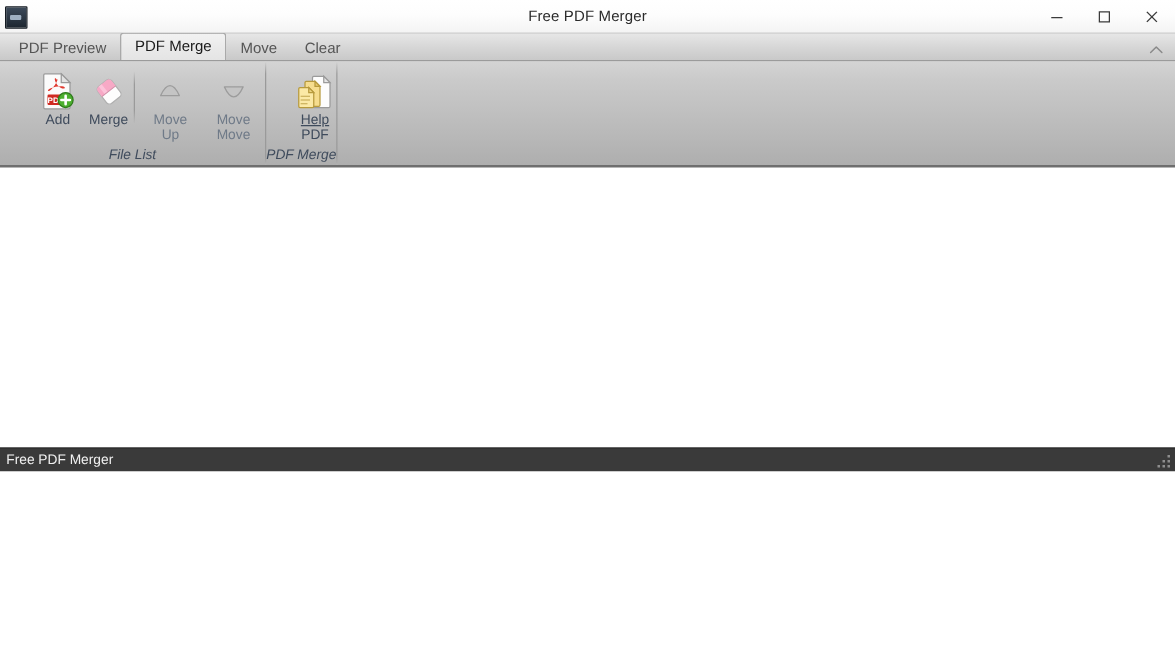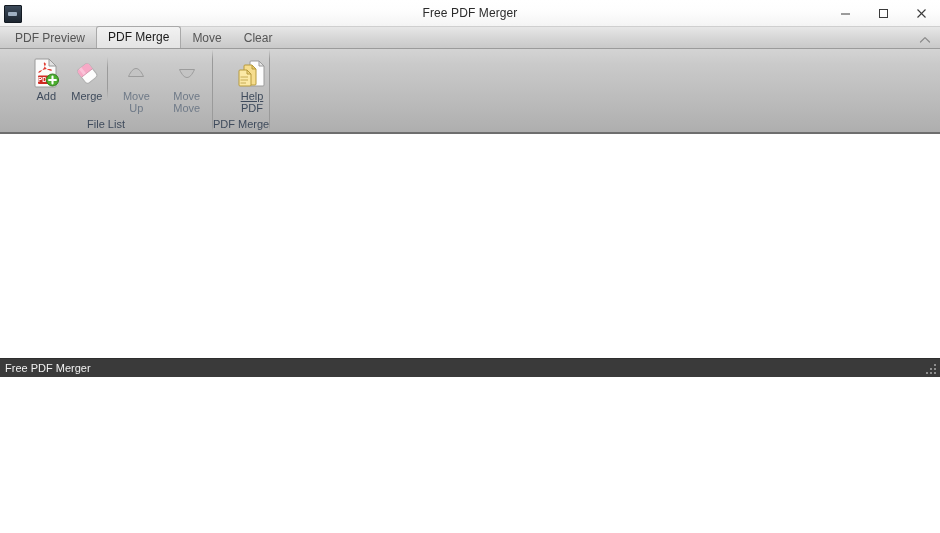--- a/index.html
+++ b/index.html
@@ -169,20 +169,21 @@
     padding-left: 22px;
   }
   .group-label {
     flex: 0 0 15px;
     height: 15px;
     line-height: 15px;
     text-align: center;
     font-size: 11px;
     color: #3f4b5c;
     white-space: nowrap;
+    font-style: italic;
   }
   .group-sep {
     width: 1px;
     margin: 4px 0 18px 0;
     background: linear-gradient(to bottom, rgba(255,255,255,0) 0%, #9a9a9a 25%, #9a9a9a 75%, rgba(255,255,255,0) 100%);
     flex: 0 0 1px;
     align-self: stretch;
   }
   .group-sep-full {
     width: 1px;

